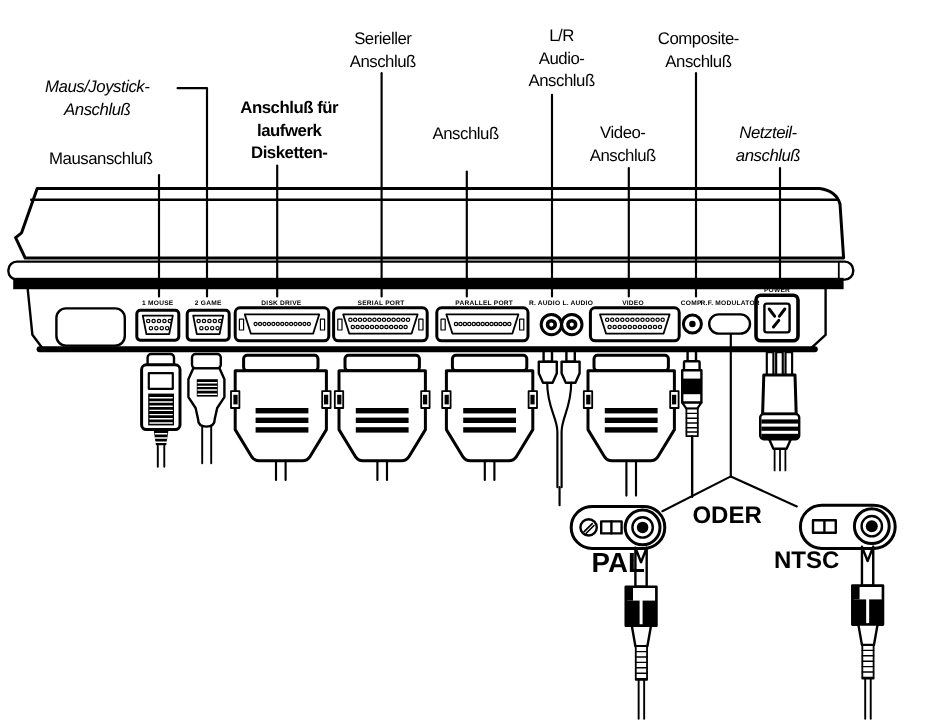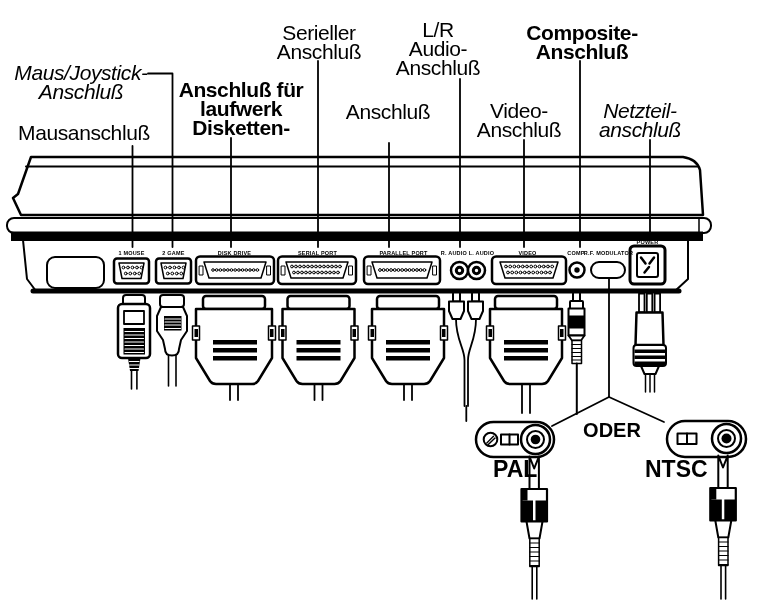--- a/index.html
+++ b/index.html
@@ -1,19 +1,19 @@
 <!DOCTYPE html>
 <html><head>
 <meta charset="utf-8">
 <style>
   html,body{margin:0;padding:0;background:#fff;}
   #stage{position:relative;width:780px;height:600px;background:#fff;overflow:hidden;
          font-family:"Liberation Sans",sans-serif;color:#000;}
   #art{position:absolute;left:0;top:0;}
-  .callout{position:absolute;text-align:center;font-size:21px;line-height:19px;
+  .callout{position:absolute;text-align:center;font-size:14px;line-height:19px;
            letter-spacing:-0.4px;color:#000;white-space:nowrap;}
   .callout div{white-space:nowrap;}
   .portlabel{position:absolute;text-align:center;font-size:5.5px;font-weight:bold;
              letter-spacing:0.2px;color:#000;white-space:nowrap;}
   .biglabel{position:absolute;font-weight:bold;white-space:nowrap;}
 </style>
 </head>
 <body>
 
 <div id="stage">
@@ -426,45 +426,45 @@
     <div>laufwerk</div>
     <div>Disketten-</div>
   </div>
   <div class="callout" style="left:243px;top:23px;width:152px;">
     <div>Serieller</div>
     <div>Anschluß</div>
   </div>
   <div class="callout" style="left:312px;top:102px;width:152px;">
     <div>Anschluß</div>
   </div>
-  <div class="callout" style="left:362px;top:20px;width:152px;">
+  <div class="callout" style="left:392px;top:20px;width:152px;">
     <div>L/R</div>
     <div>Audio-</div>
     <div>Anschluß</div>
   </div>
   <div class="callout" style="left:443px;top:101px;width:152px;">
     <div>Video-</div>
     <div>Anschluß</div>
   </div>
-  <div class="callout" style="left:506px;top:23px;width:152px;font-weight:bold;">
+  <div class="callout" style="left:506px;top:23px;width:152px;">
     <div>Composite-</div>
     <div>Anschluß</div>
   </div>
   <div class="callout" style="left:564px;top:101px;width:152px;font-style:italic;">
     <div>Netzteil-</div>
     <div>anschluß</div>
   </div>
 
   <div class="portlabel" style="left:101px;top:250px;width:61px;">1 MOUSE</div>
   <div class="portlabel" style="left:143px;top:250px;width:61px;">2 GAME</div>
   <div class="portlabel" style="left:204px;top:250px;width:61px;">DISK DRIVE</div>
   <div class="portlabel" style="left:287px;top:250px;width:61px;">SERIAL PORT</div>
   <div class="portlabel" style="left:373px;top:250px;width:61px;">PARALLEL PORT</div>
   <div class="portlabel" style="left:427px;top:250px;width:81px;">R. AUDIO L. AUDIO</div>
   <div class="portlabel" style="left:497px;top:250px;width:61px;">VIDEO</div>
   <div class="portlabel" style="left:546px;top:250px;width:61px;">COMP.</div>
   <div class="portlabel" style="left:578px;top:250px;width:61px;">R.F. MODULATOR</div>
   <div class="portlabel" style="left:617px;top:239px;width:61px;">POWER</div>
 
-  <div class="biglabel" style="left:577px;top:419px;width:70px;text-align:center;font-size:20px;">ODER</div>
+  <div class="biglabel" style="left:577px;top:419px;width:70px;text-align:left;font-size:20px;">ODER</div>
   <div class="biglabel" style="left:493px;top:456px;font-size:23px;">PAL</div>
-  <div class="biglabel" style="left:645px;top:456px;font-size:23px;">NTSC</div>
+  <div class="biglabel" style="left:645px;top:456px;font-size:20px;">NTSC</div>
 </div>
 
 </body></html>

